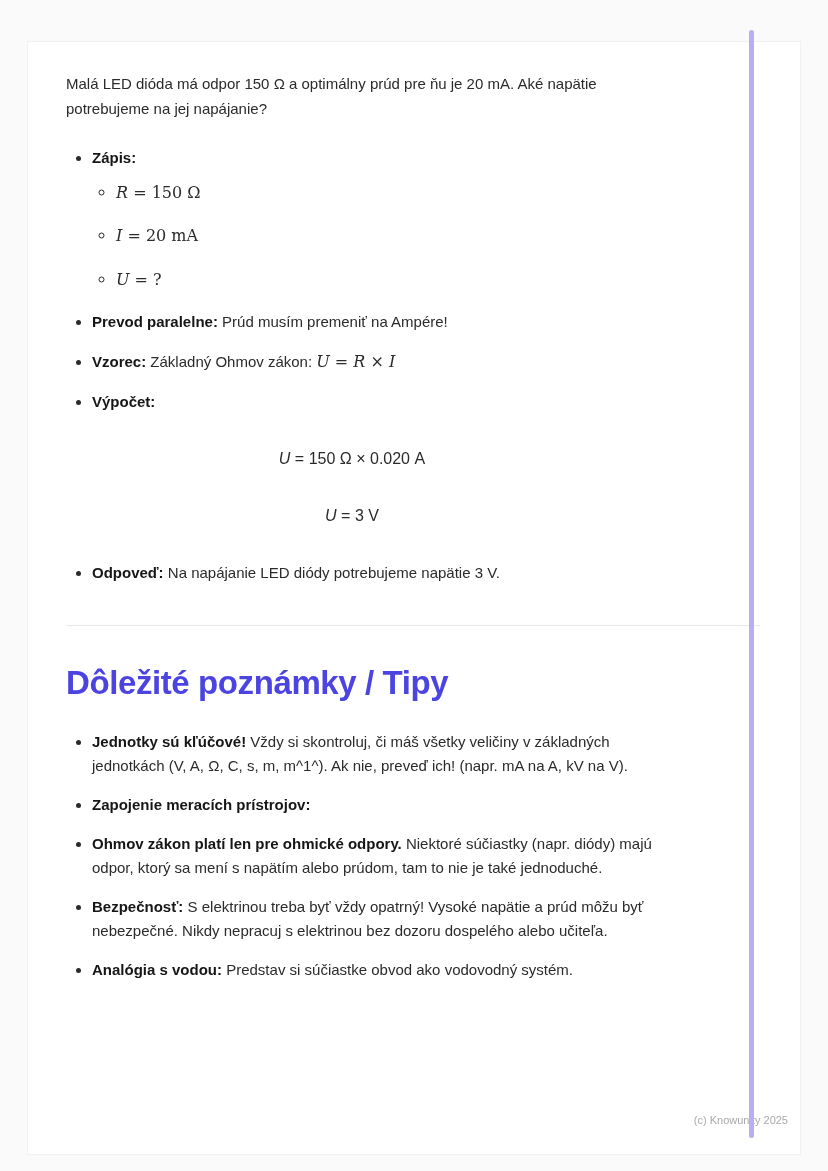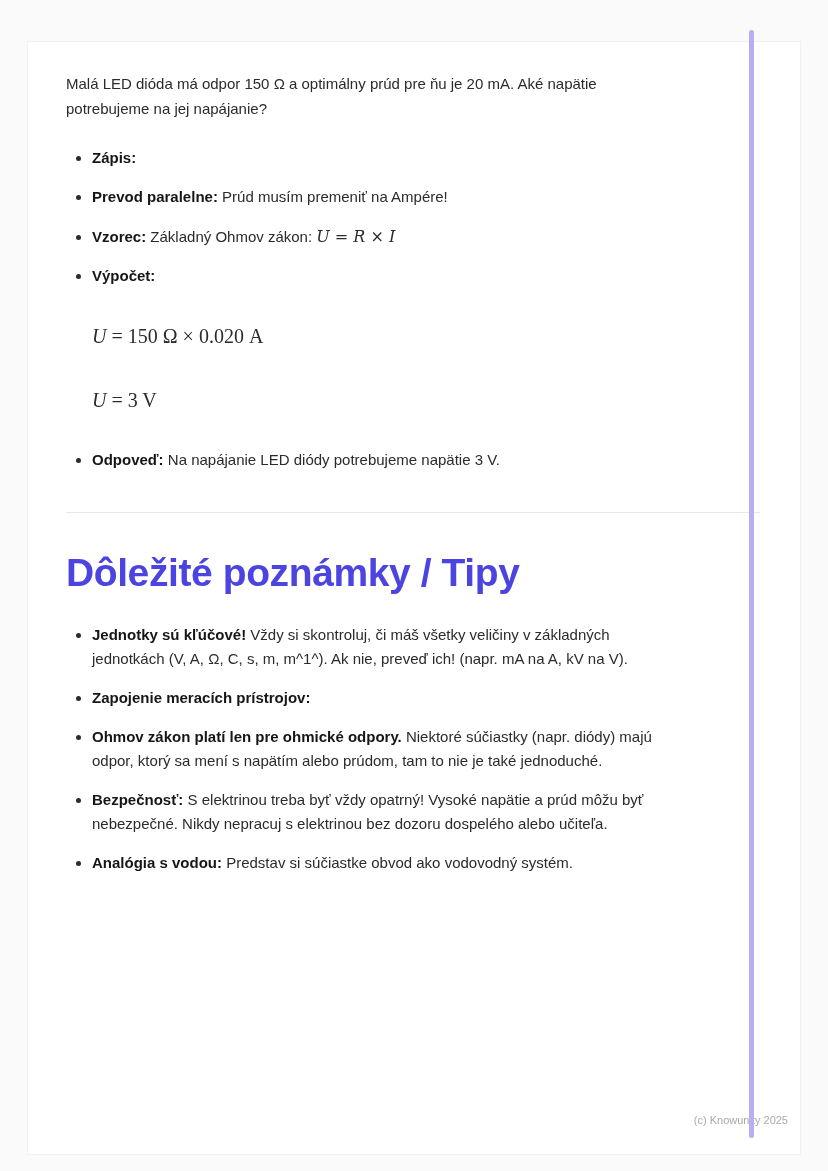--- a/index.html
+++ b/index.html
@@ -51,35 +51,35 @@
   .b { font-weight: bold; color: #161616; }
 
   .math {
     font-family: "DejaVu Serif", serif;
     font-size: 16px;
   }
   .mi { font-style: italic; }
   sup { font-size: 11px; }
 
   .eq {
-    text-align: left;
+    text-align: center;
     margin: 32px 60px 32px 0;
-    font-family: Liberation Serif, serif;
-    font-size: 20px;
+    font-family: Liberation Sans, sans-serif;
+    font-size: 16px;
   }
 
   hr.divider {
     border: none;
     border-top: 1px solid #e7e7e7;
     margin: 40px 0 0 0;
     width: 694px;
   }
 
   h1.section {
-    font-size: 39px;
+    font-size: 33px;
     font-weight: bold;
     color: var(--heading, #4b44e0);
     margin: 38px 0 28px 0;
     letter-spacing: -0.4px;
     font-family: "Liberation Sans", sans-serif;
   }
 
   .watermark {
     position: absolute;
     right: 12px;
@@ -102,20 +102,25 @@
 <body>
 
 <div class="card">
   <div class="content">
 
     <p class="intro">Malá LED dióda má odpor 150 Ω a optimálny prúd pre ňu je 20 mA. Aké napätie potrebujeme na jej napájanie?</p>
 
     <ul class="l1">
       <li>
         <span class="b">Zápis:</span>
+        <ul class="l2">
+          <li class="math math-line"><span class="mi">R</span><span> = 150 Ω</span></li>
+          <li class="math math-line"><span class="mi">I</span><span> = 20 mA</span></li>
+          <li class="math math-line"><span class="mi">U</span><span> = ?</span></li>
+        </ul>
       </li>
 
       <li>
         <span class="b">Prevod paralelne:</span><span> Prúd musím premeniť na Ampére!</span>
       </li>
 
       <li>
         <span class="b">Vzorec:</span><span> Základný Ohmov zákon: </span><span class="math"><span class="mi">U</span><span> = </span><span class="mi">R</span><span> × </span><span class="mi">I</span></span>
       </li>
 

